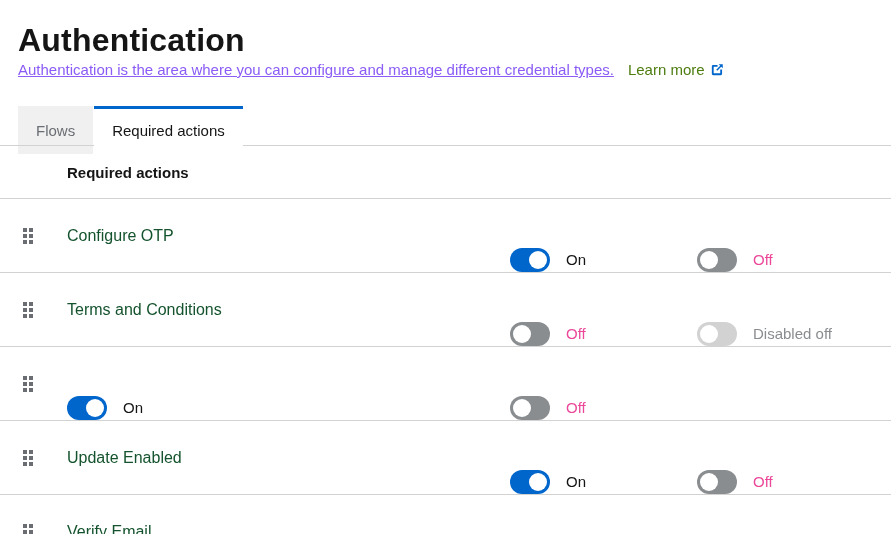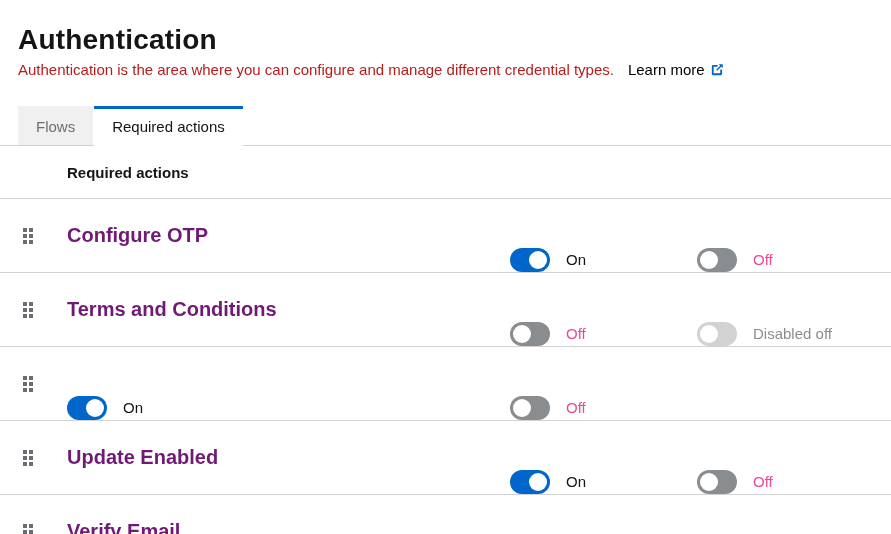--- a/index.html
+++ b/index.html
@@ -1,40 +1,40 @@
 <!DOCTYPE html>
 <html><head>
 <meta charset="utf-8">
 <style>
   * { box-sizing: border-box; margin: 0; padding: 0; }
   html, body { width: 891px; height: 534px; overflow: hidden; background: #fff; }
   body { font-family: "Liberation Sans", sans-serif; color: #151515; }
 
   
   .page-header { padding: 27px 18px 0 18px; }
-  .page-title { font-size: 28px; line-height: 26px; font-weight: 700; letter-spacing: 0.2px; }
+  .page-title { font-size: 32px; line-height: 26px; font-weight: 700; letter-spacing: 0.2px; }
   .page-desc-line { margin-top: 9px; font-size: 15px; line-height: 16px; }
-  .page-desc { color: #b91c1c; }
-  .learn-more { color: #000000; text-decoration: none; margin-left: 14px; cursor: pointer; }
+  .page-desc { color: #8b5cf6; text-decoration: underline; }
+  .learn-more { color: #4d7c0f; text-decoration: none; margin-left: 14px; cursor: pointer; }
   .ext-icon { display: inline-block; vertical-align: -2px; margin-left: 5px; }
 
   
   .tabs { position: relative; display: flex; padding-left: 18px; margin-top: 26px; height: 40px; }
   .tabs::after { content: ""; position: absolute; left: 0; right: 0; bottom: 0; height: 1px; background: #d2d2d2; }
-  .tab { height: 40px; display: flex; align-items: center; padding: 0 18px; background: #f0f0f0;
+  .tab { height: 48px; display: flex; align-items: center; padding: 0 18px; background: #f0f0f0;
          color: #6a6e73; font-size: 15px; cursor: pointer; margin-right: 1px; }
   .tab[data-active="true"] { background: #ffffff; color: #151515; box-shadow: inset 0 3px 0 0 #0066cc;
          position: relative; z-index: 1; }
 
   
   .grid-row { display: grid; grid-template-columns: 45px 443px 187px auto; align-items: center; padding-left: 22px; }
   .thead { height: 53px; border-bottom: 1px solid #d2d2d2; }
   .th { font-size: 15px; font-weight: 700; color: #151515; }
   .trow { height: 74px; border-bottom: 1px solid #d2d2d2; }
-  .action-name { font-size: 20px; color: #701a75; font-weight: bold; }
+  .action-name { font-size: 16px; color: #14532d; }
 
   
   .grip-btn { background: none; border: none; cursor: grab; width: 16px; height: 20px;
               display: flex; align-items: center; }
 
   
   .switch-wrap { display: flex; align-items: center; margin-top: 48px; }
   .switch { position: relative; width: 40px; height: 24px; border-radius: 12px; cursor: pointer; flex: 0 0 auto; }
   .switch .knob { position: absolute; top: 3px; width: 18px; height: 18px; border-radius: 50%; background: #fff; }
   .switch[data-state="on"]  { background: #0066cc; }

